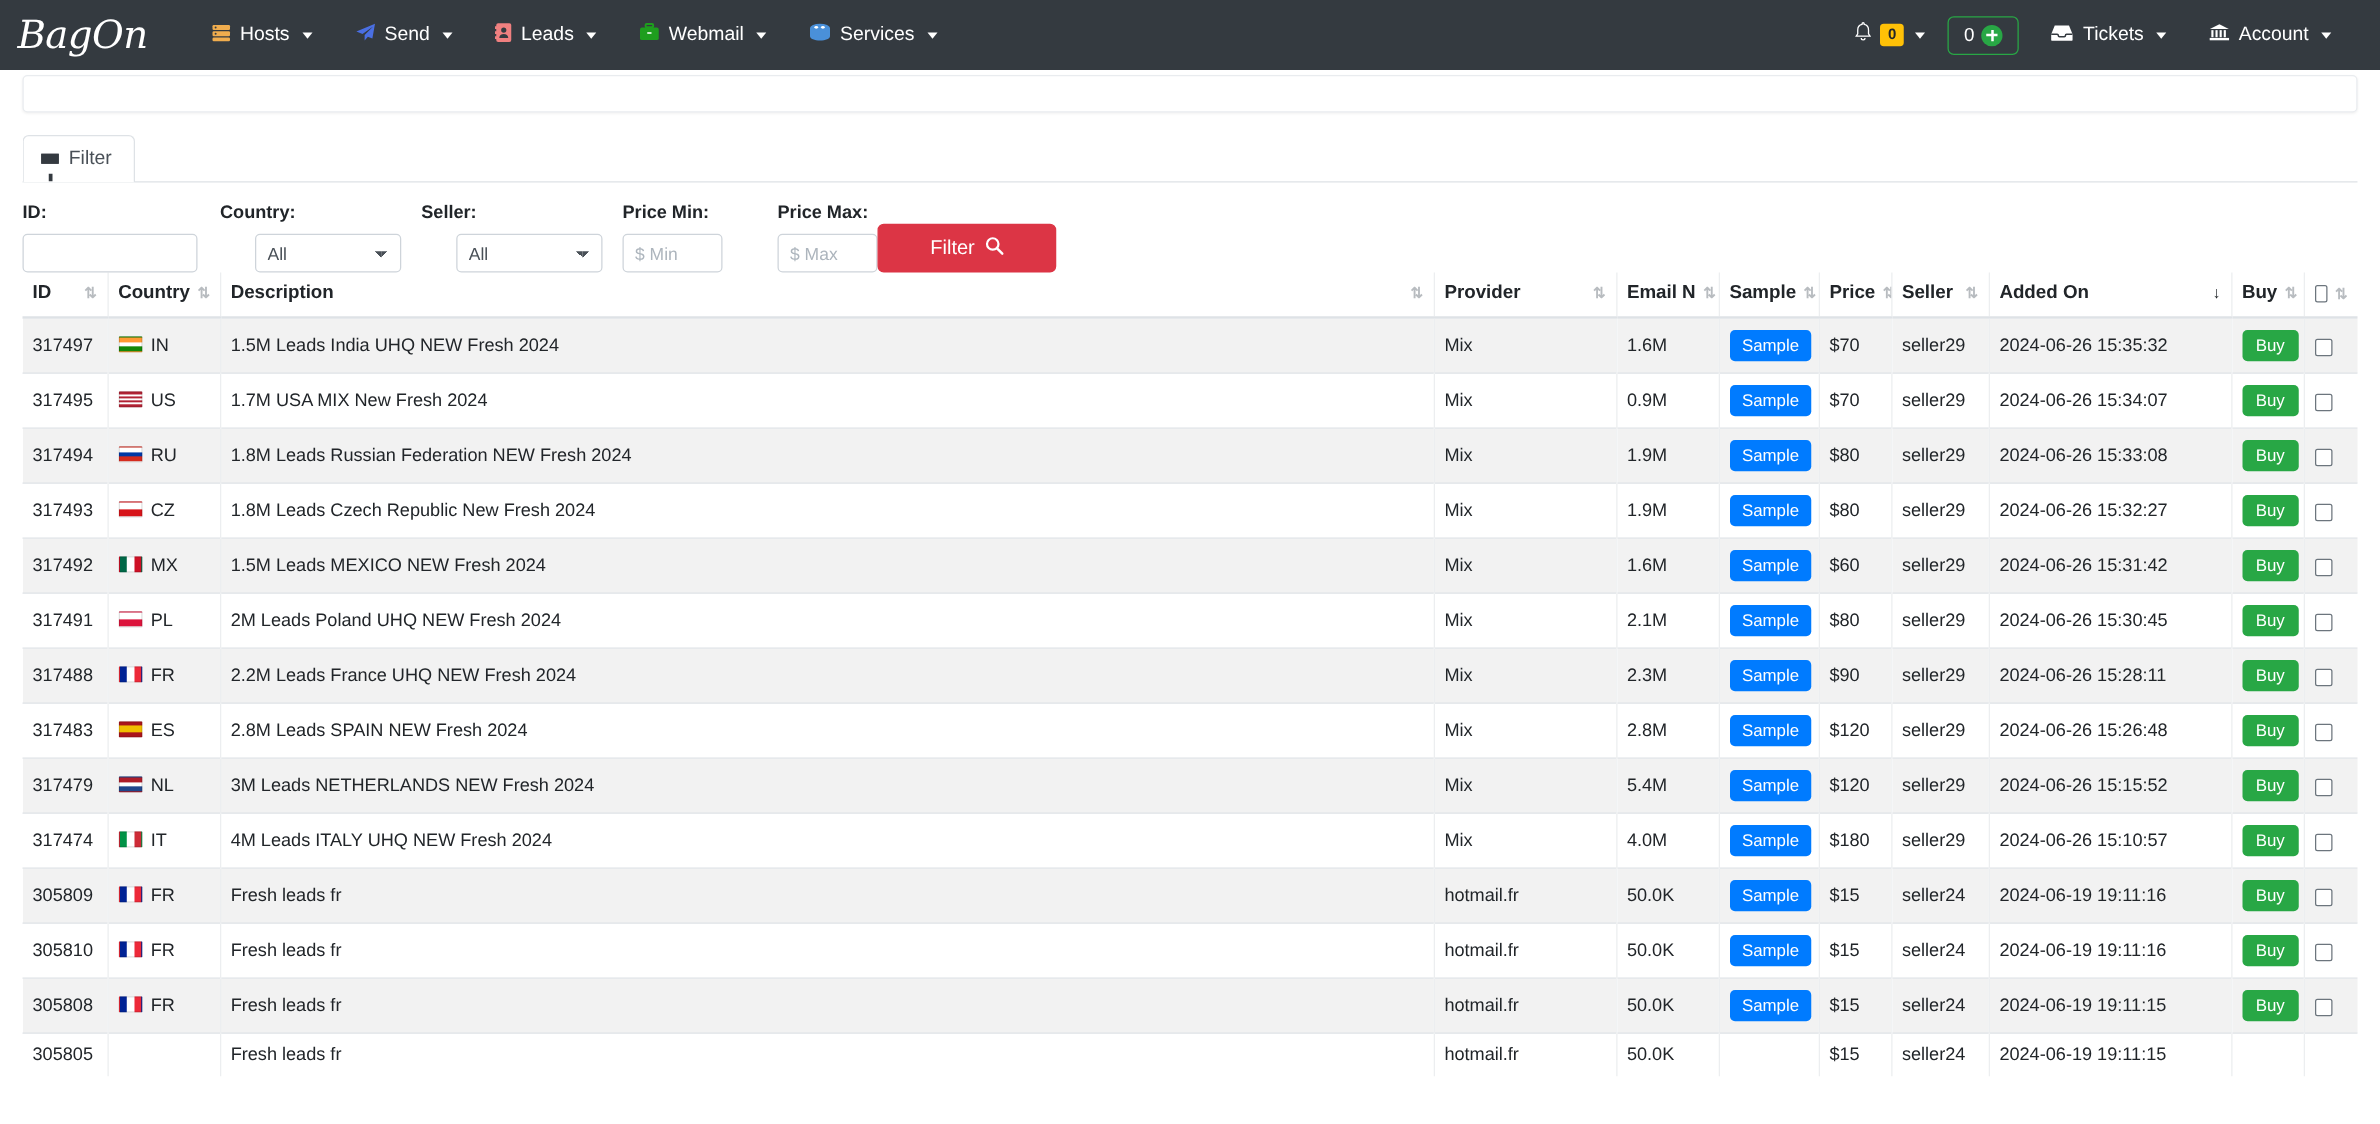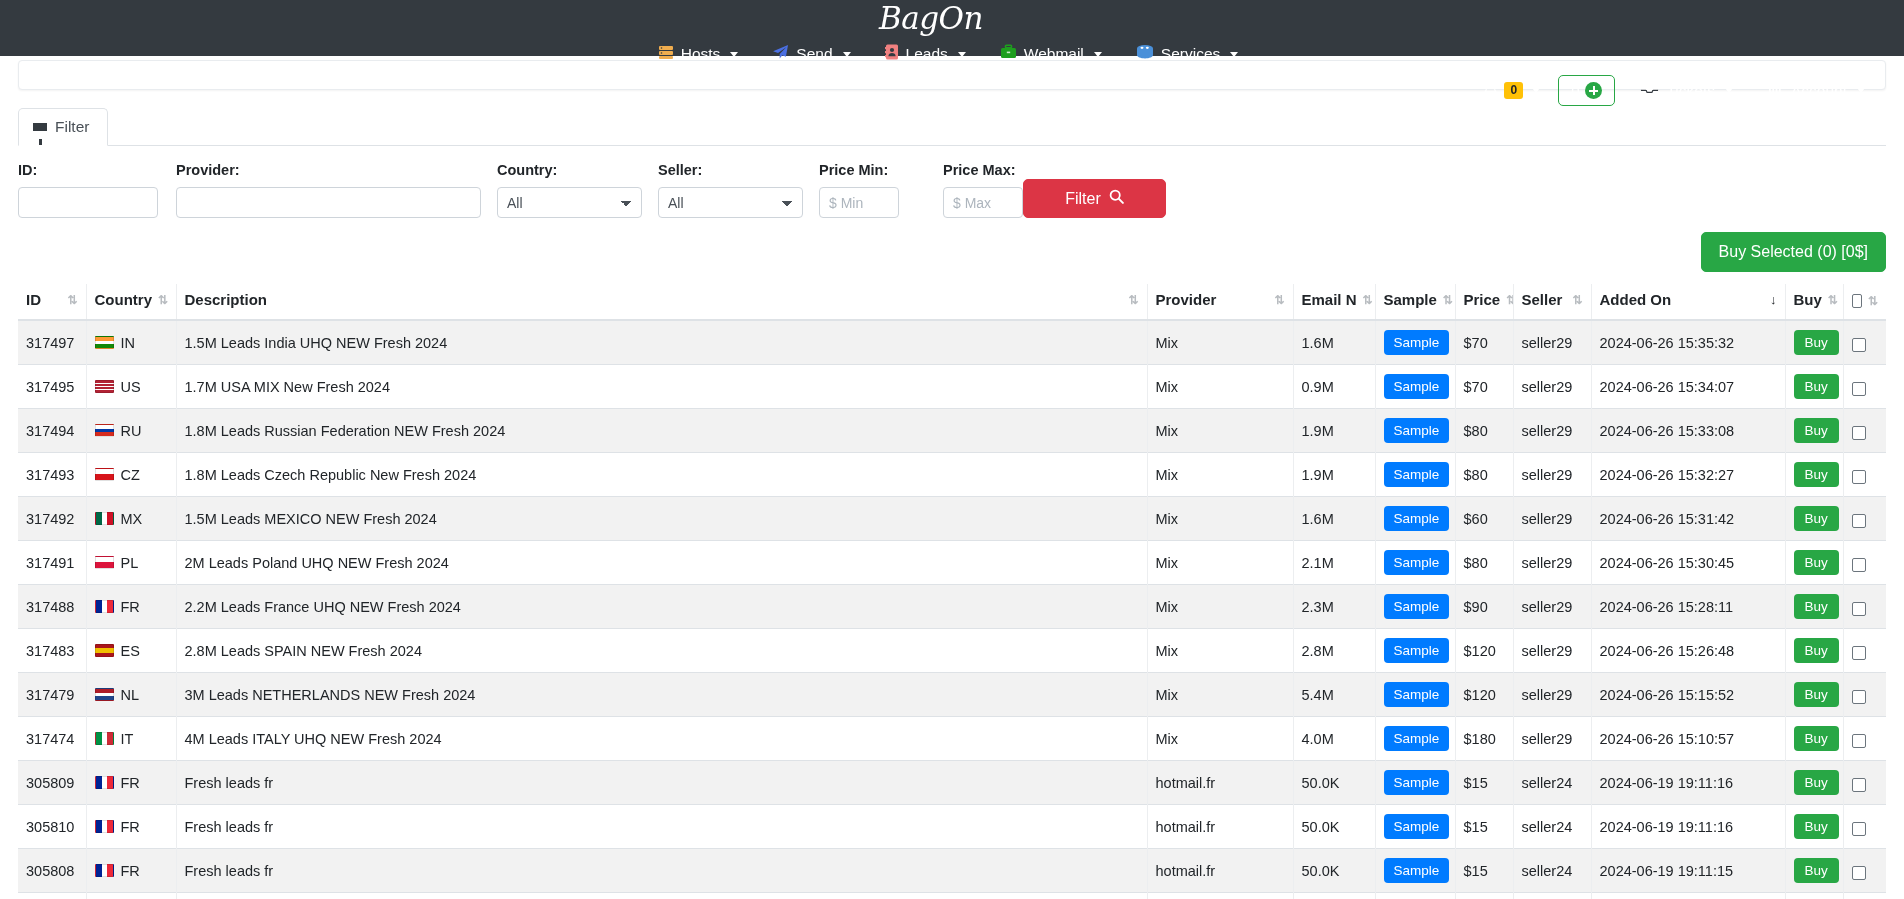--- a/index.html
+++ b/index.html
@@ -12,21 +12,20 @@
   }
 
   
   .navbar {
     height: 56px;
     background: #343a40;
     display: flex;
     align-items: center;
     padding: 0 22px 0 14px;
     position: relative;
-    flex-direction: column;
   }
   .brand {
     color: #ffffff;
     font-family: "DejaVu Serif", serif;
     font-style: italic;
     font-size: 31px;
     font-weight: 400;
     letter-spacing: -0.5px;
     margin-right: 34px;
     user-select: none;
@@ -162,20 +161,21 @@
     -webkit-appearance: none;
     background-image:
       linear-gradient(45deg, transparent 50%, #495057 50%),
       linear-gradient(135deg, #495057 50%, transparent 50%);
     background-position:
       calc(100% - 15px) 13px,
       calc(100% - 10px) 13px;
     background-size: 5px 5px, 5px 5px;
     background-repeat: no-repeat;
     padding-right: 26px;
+    margin-left: 28px;
   }
   .w-id { width: 140px; margin-right: 18px; }
   .w-desc { width: 310px; margin-right: 16px; }
   .w-prov { width: 305px; margin-right: 16px; }
   .w-ctry { width: 145px; margin-right: 16px; }
   .w-sell { width: 145px; margin-right: 16px; }
   .w-min  { width: 80px;  margin-right: 44px; }
   .w-max  { width: 80px;  }
 
   .btn-filter {
@@ -426,24 +426,20 @@
       <i class="funnel"></i>
       <span>Filter</span>
     </div>
   </div>
 
   <div class="filter-form">
     <div class="fg w-id">
       <label>ID:</label>
       <input type="text" placeholder="" style="">
     </div>
-    <div class="fg w-prov">
-      <label>Provider:</label>
-      <input type="text" placeholder="" style="">
-    </div>
     <div class="fg w-ctry">
       <label>Country:</label>
       <select>
         <option>All</option>
       </select>
     </div>
     <div class="fg w-sell">
       <label>Seller:</label>
       <select>
         <option>All</option>
@@ -461,23 +457,20 @@
       <span>Filter</span>
       <span>
         <svg width="15" height="15" viewBox="0 0 16 16">
             <circle cx="6.6" cy="6.6" r="4.9" fill="none" stroke="#fff" stroke-width="1.9"></circle>
             <line x1="10.3" y1="10.3" x2="14.8" y2="14.8" stroke="#fff" stroke-width="2.1" stroke-linecap="round"></line>
           </svg>
       </span>
     </button>
   </div>
 
-  <div class="buy-selected-row">
-    <button class="btn-buy-selected">Buy Selected (0) [0$]</button>
-  </div>
 
   <table class="grid">
     <colgroup>
       <col class="c-id">
         <col class="c-ctry">
         <col class="c-desc">
         <col class="c-prov">
       <col class="c-emailn">
         <col class="c-sample">
         <col class="c-price">

